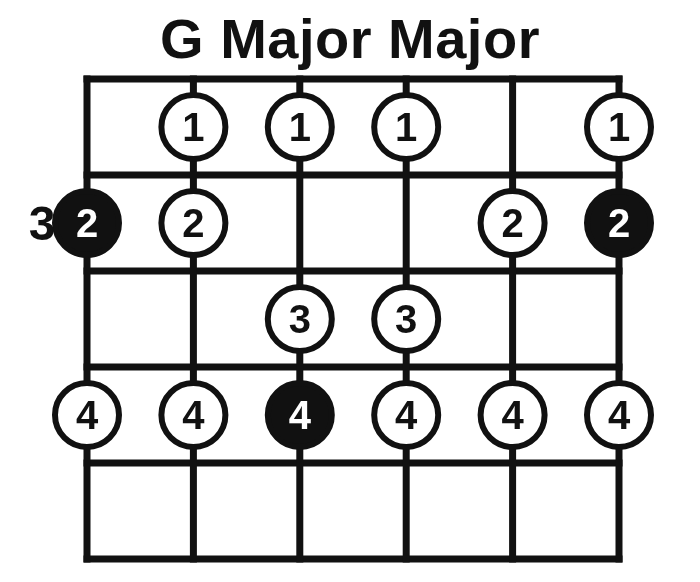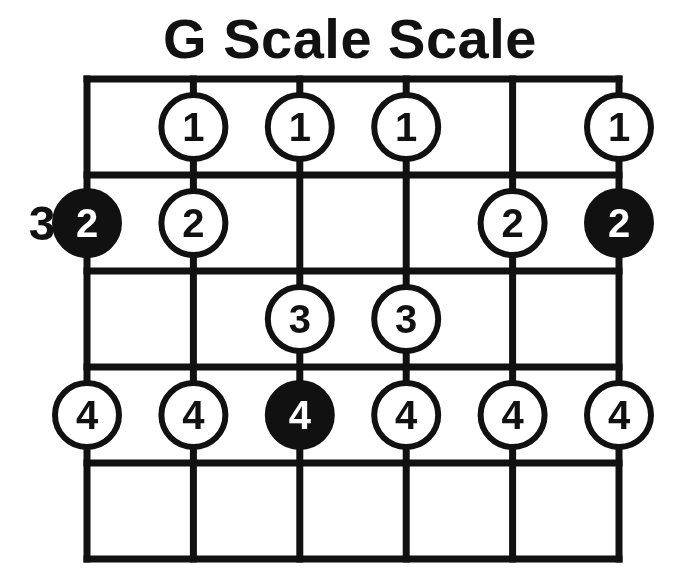--- a/index.html
+++ b/index.html
@@ -30,21 +30,21 @@
     position: absolute;
     font-size: 48px;
     font-weight: 800;
     transform: translate(-50%, -50%);
   }
 </style>
 </head>
 <body>
 
 <div class="wrap">
-  <div class="title">G Scale Scale</div>
+  <div class="title">G Major Major</div>
   <svg id="board" width="700" height="582">
       <line x1="87" y1="79" x2="619" y2="79" stroke="#111" stroke-width="7" stroke-linecap="square"></line>
       <line x1="87" y1="175" x2="619" y2="175" stroke="#111" stroke-width="7" stroke-linecap="square"></line>
       <line x1="87" y1="271" x2="619" y2="271" stroke="#111" stroke-width="7" stroke-linecap="square"></line>
       <line x1="87" y1="367" x2="619" y2="367" stroke="#111" stroke-width="7" stroke-linecap="square"></line>
       <line x1="87" y1="463" x2="619" y2="463" stroke="#111" stroke-width="7" stroke-linecap="square"></line>
       <line x1="87" y1="559" x2="619" y2="559" stroke="#111" stroke-width="7" stroke-linecap="square"></line>
       <line x1="87" y1="79" x2="87" y2="559" stroke="#111" stroke-width="7" stroke-linecap="square"></line>
       <line x1="193.4" y1="79" x2="193.4" y2="559" stroke="#111" stroke-width="7" stroke-linecap="square"></line>
       <line x1="299.8" y1="79" x2="299.8" y2="559" stroke="#111" stroke-width="7" stroke-linecap="square"></line>

